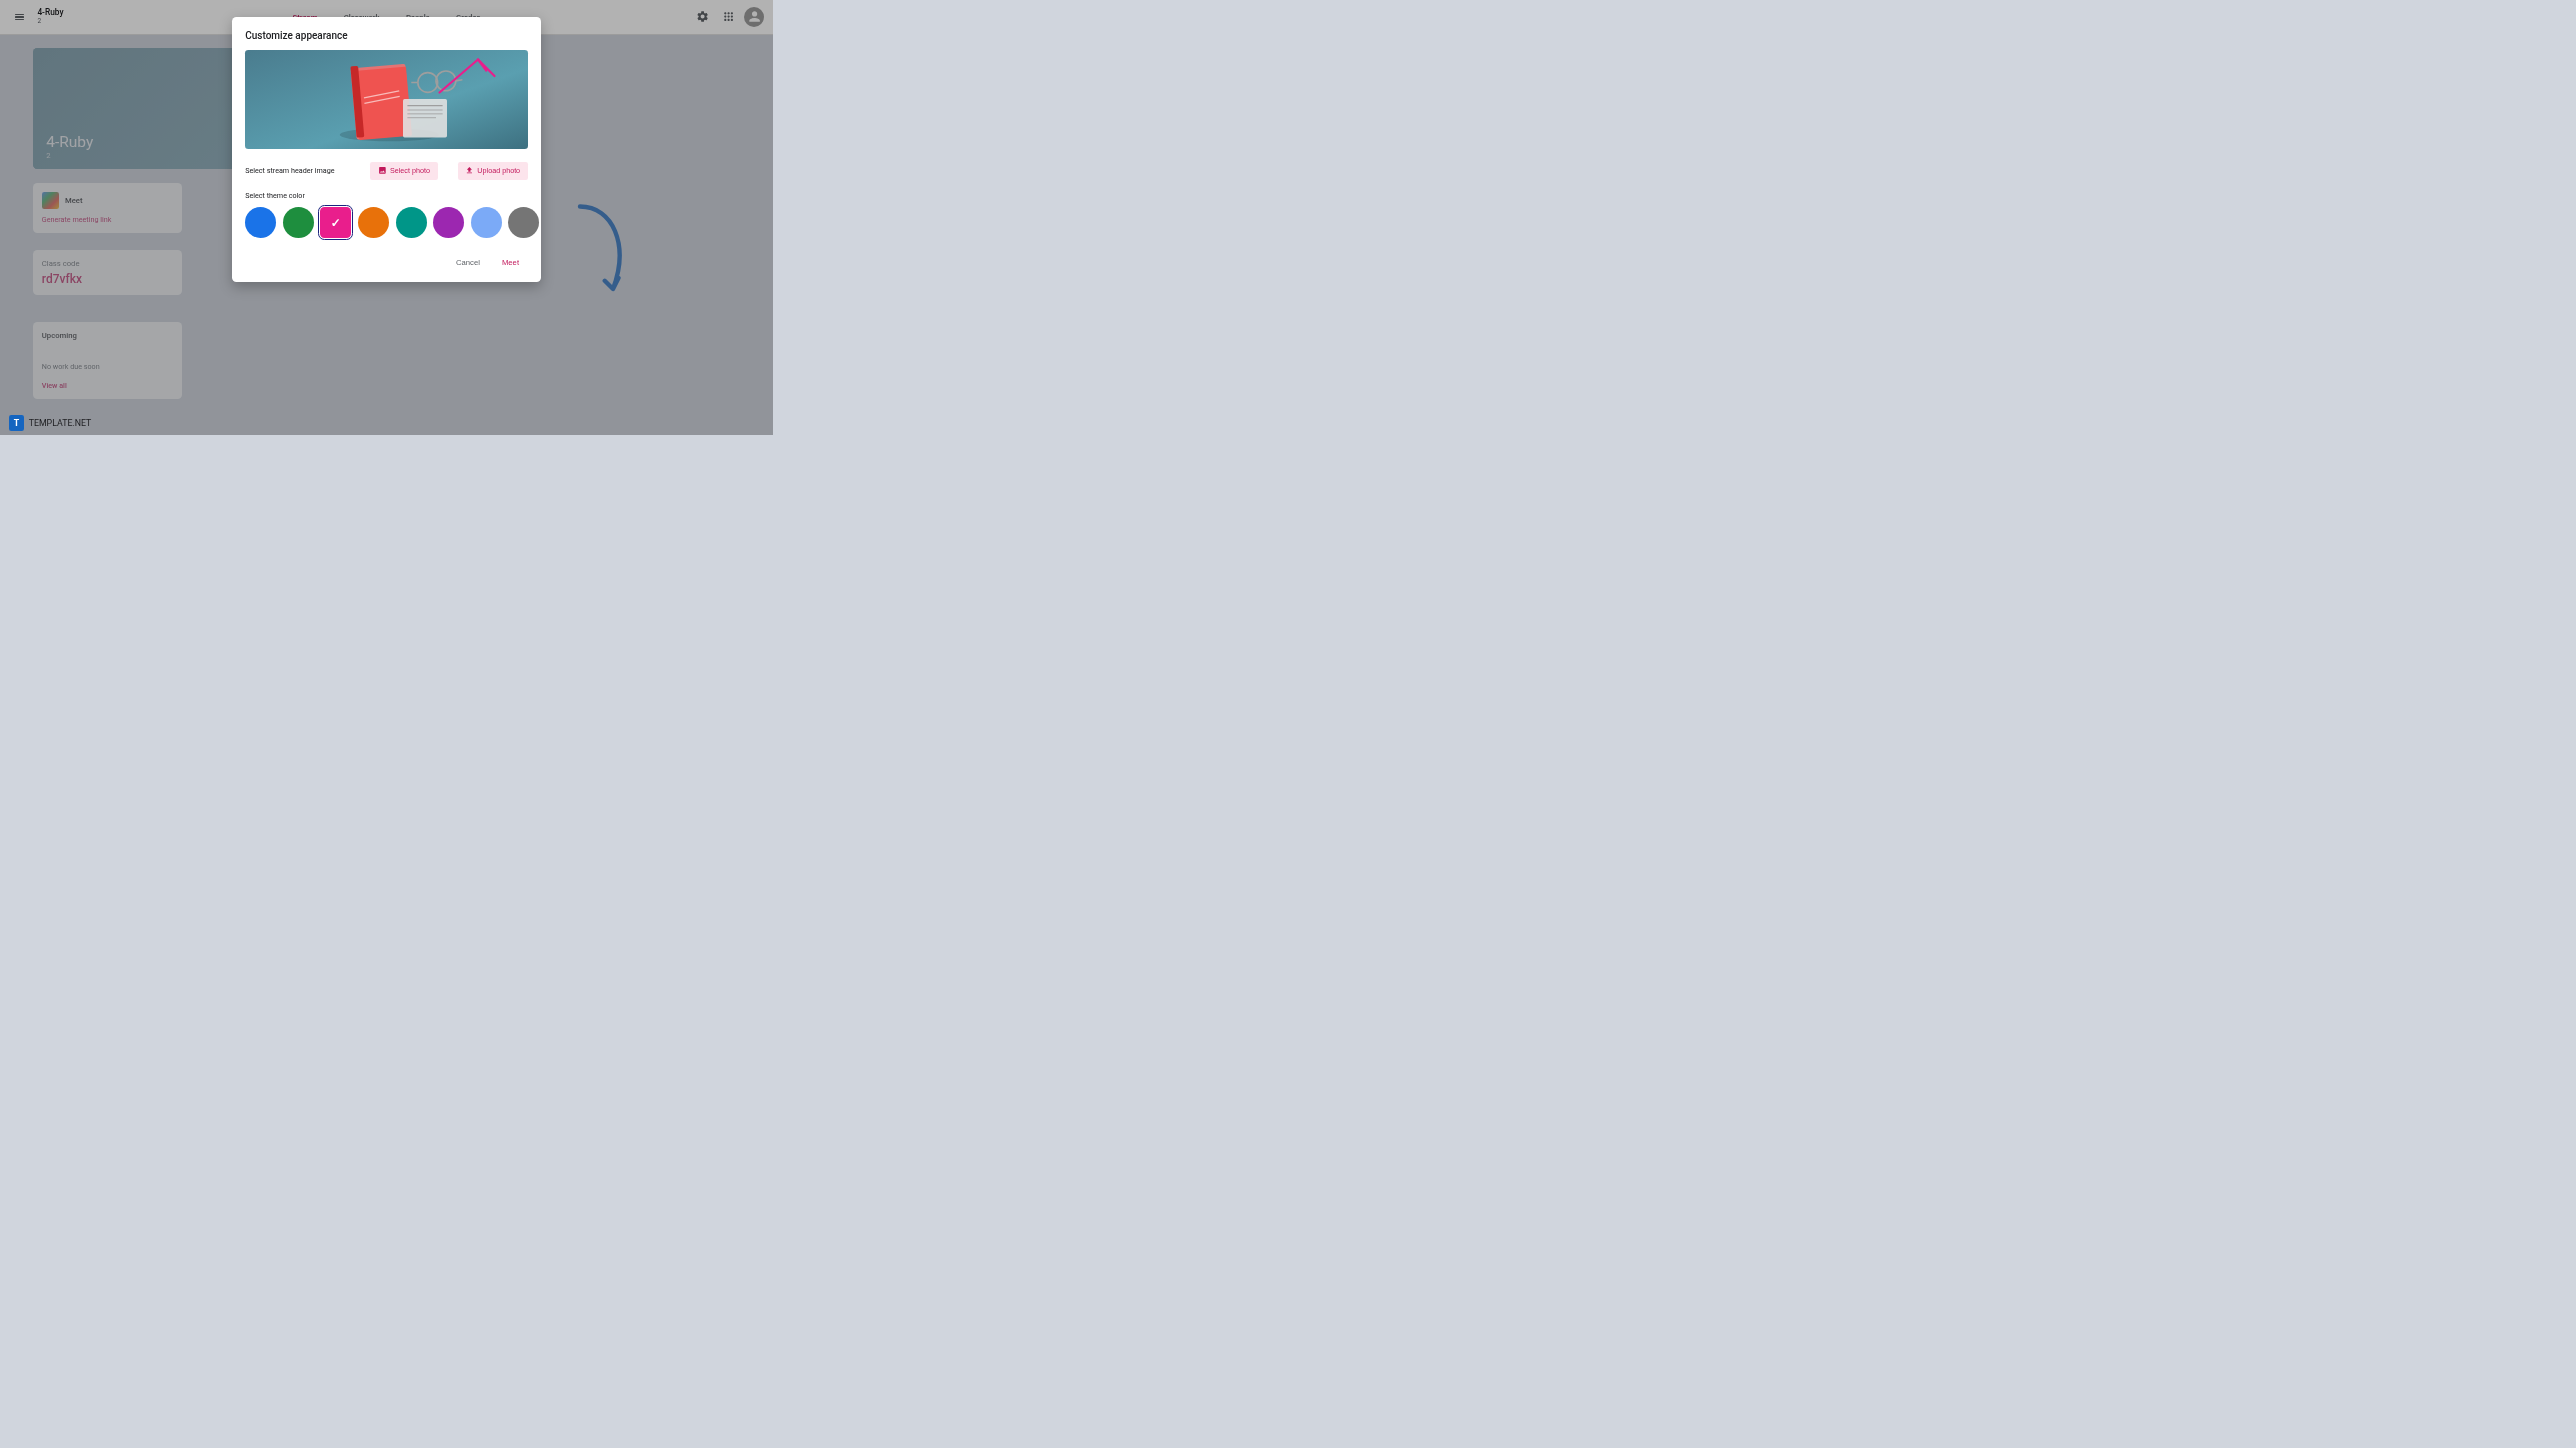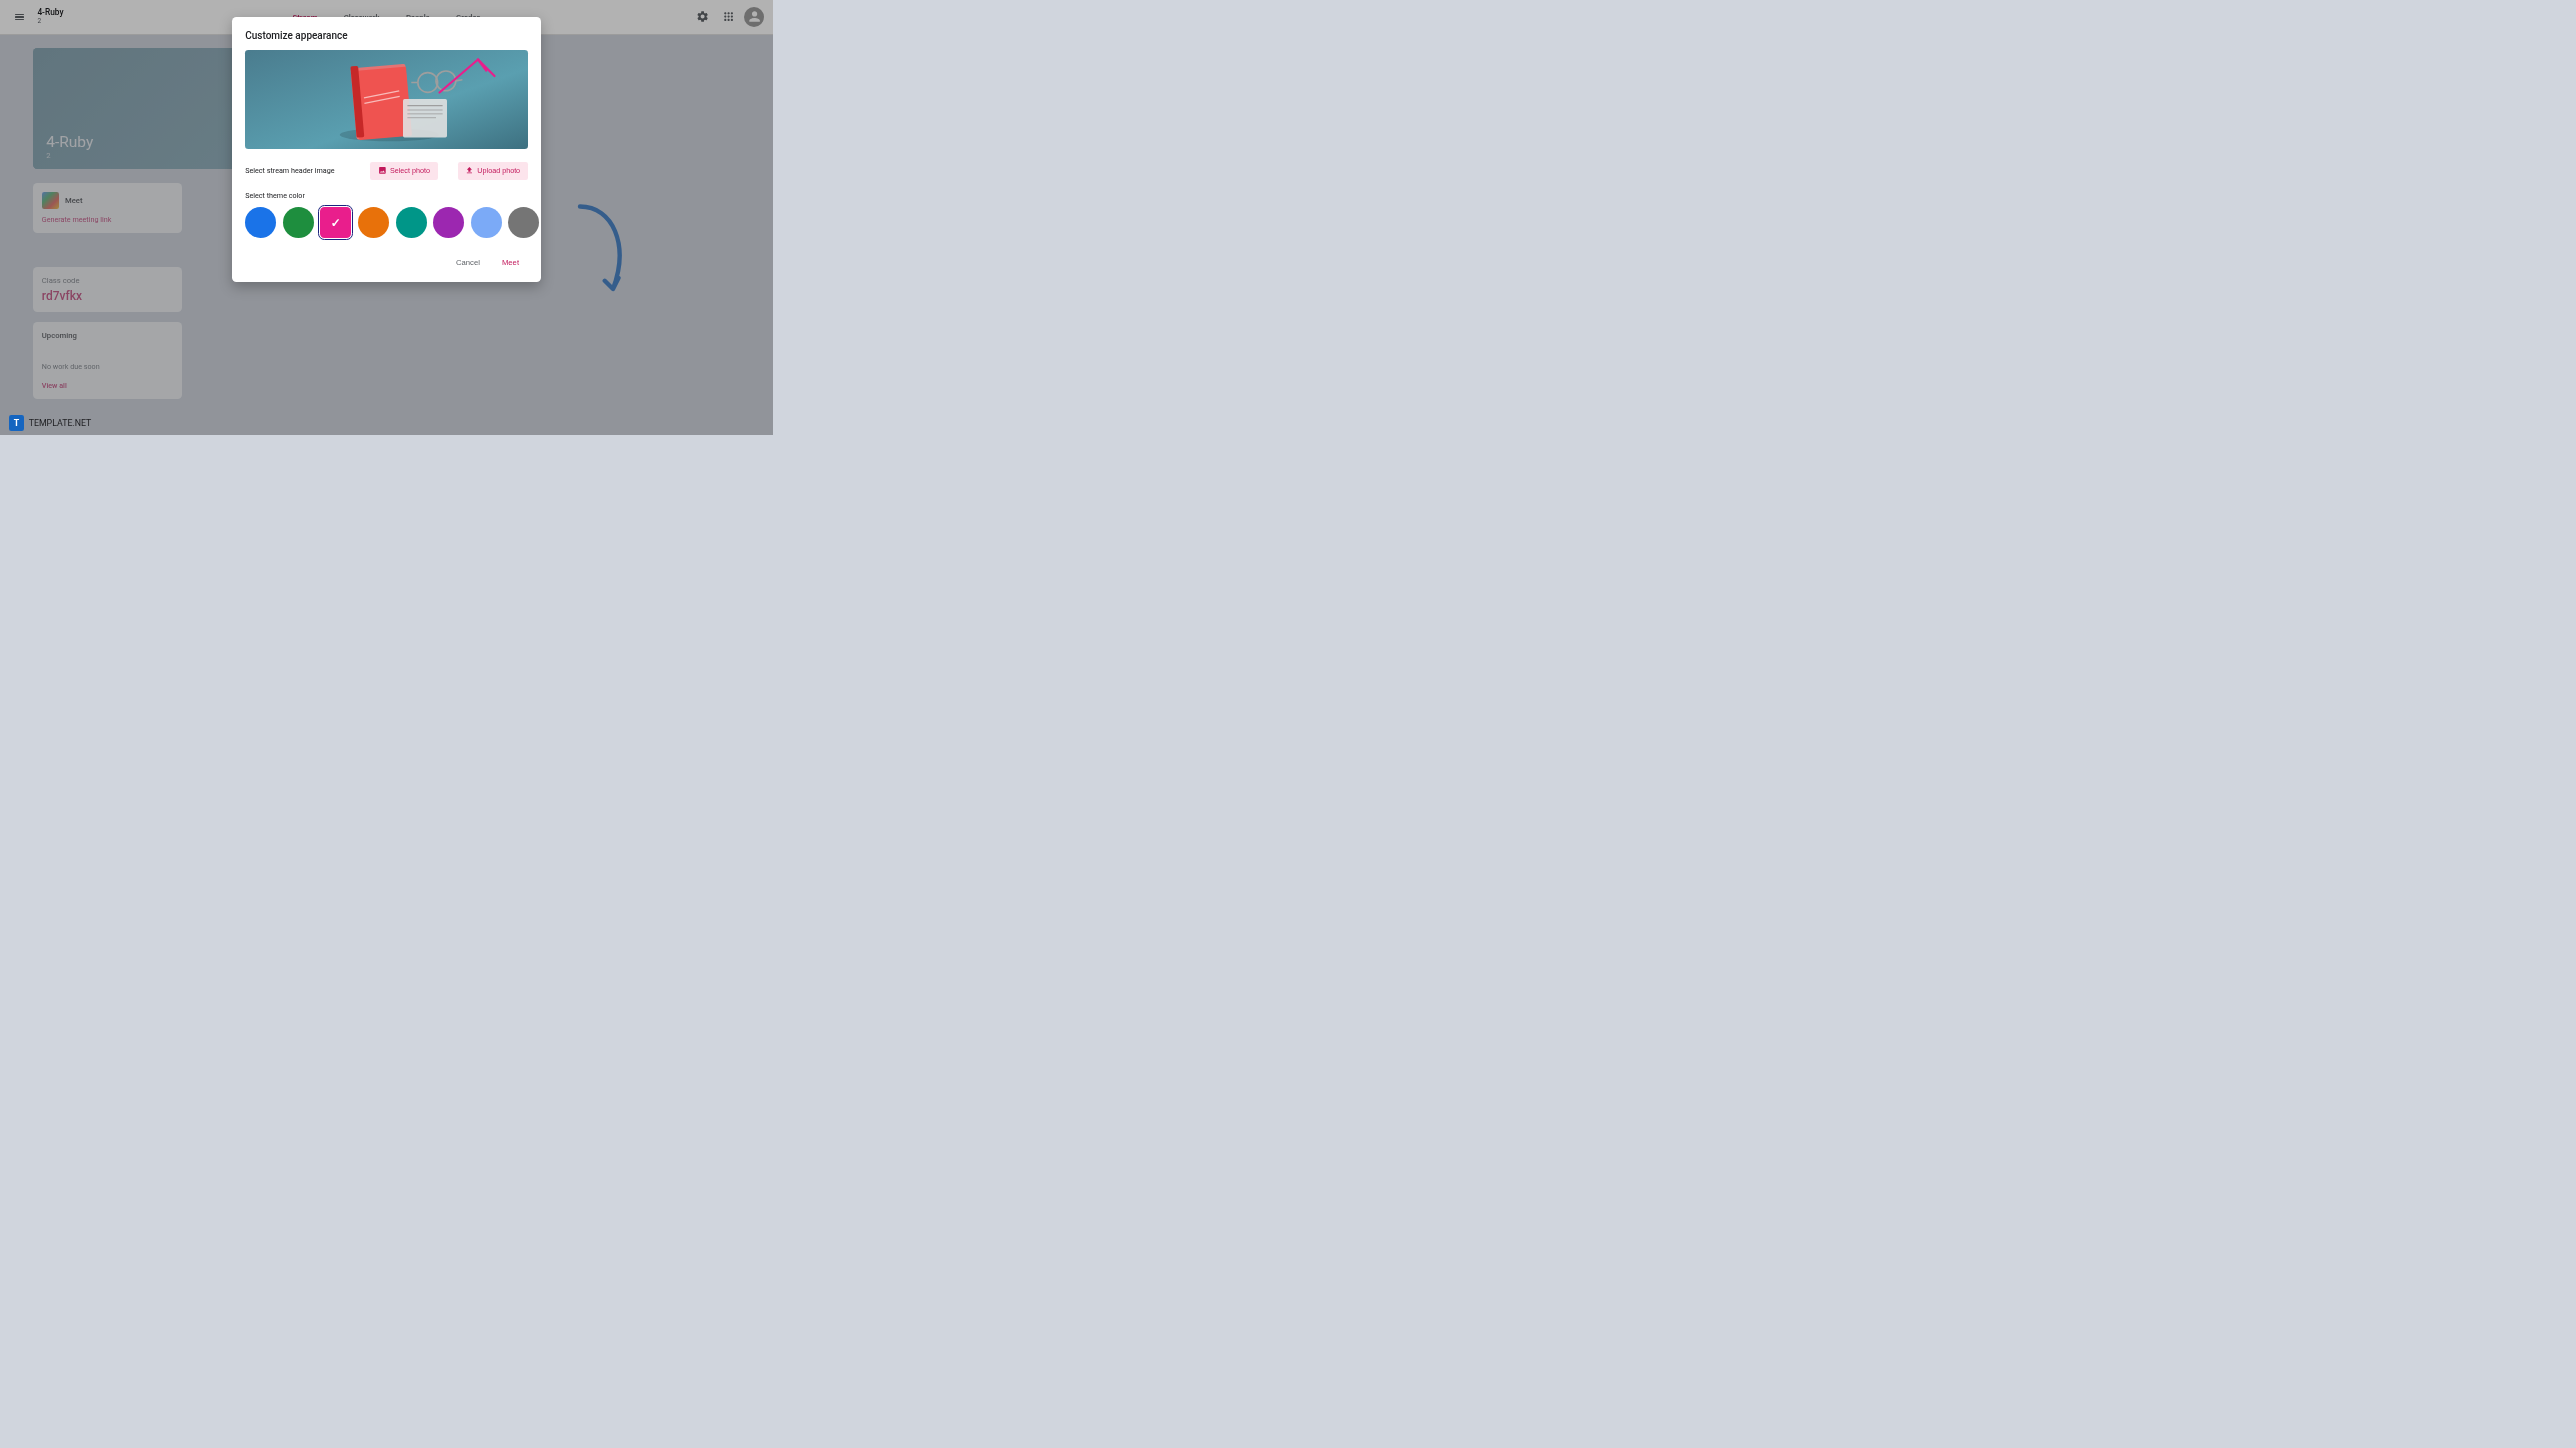--- a/index.html
+++ b/index.html
@@ -220,21 +220,21 @@
     }
     .generate-link {
       color: #c2185b;
       font-size: 7.2px;
       margin-top: 6px;
       cursor: pointer;
     }
 
     .classcode-card {
       position: absolute;
-      top: 232px;
+      top: 215px;
       left: 33px;
       width: 149px;
       background: #fff;
       border-radius: 4.4px;
       padding: 8.8px;
       opacity: 0.6;
     }
     .code-header {
       display: flex;
       align-items: center;

